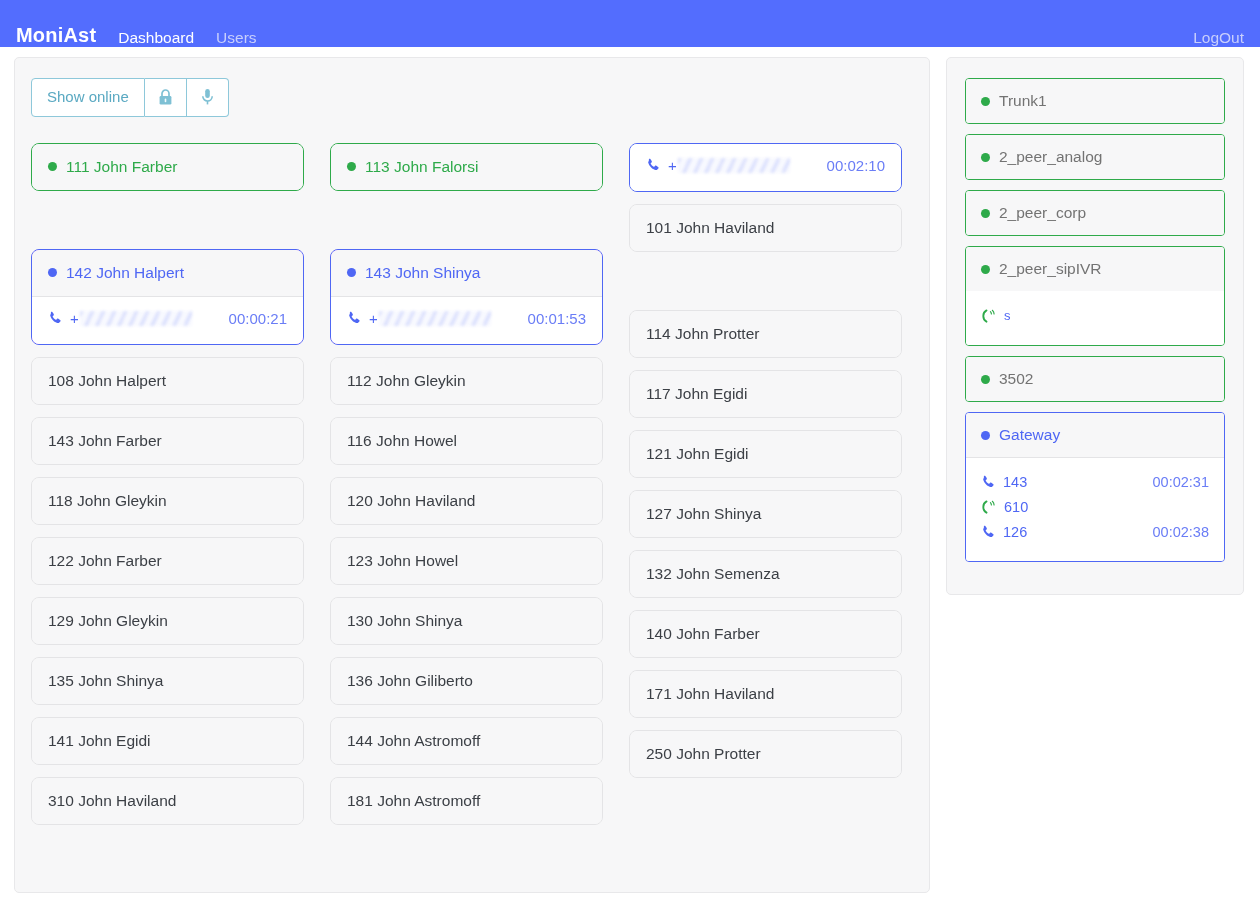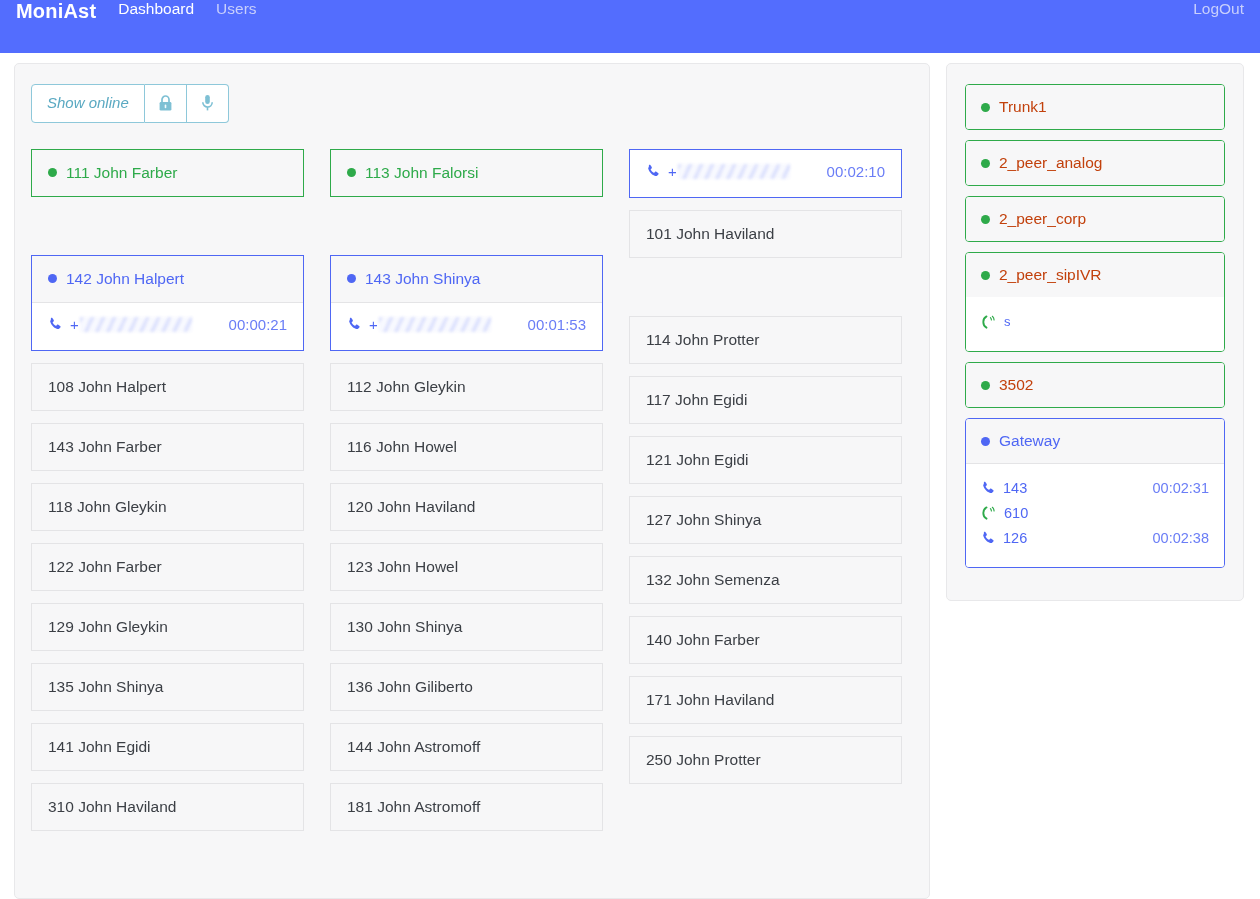--- a/index.html
+++ b/index.html
@@ -7,24 +7,24 @@
   html, body {
     margin: 0; padding: 0;
     width: 1260px; height: 899px;
     background: #ffffff;
     font-family: "Liberation Sans", sans-serif;
     overflow: hidden;
   }
 
   
   .navbar {
-    height: 53px;
+    height: 47px;
     background: #536dfe;
     display: flex;
-    align-items: flex-start;
+    align-items: flex-end;
     padding: 0 16px;
     color: #ffffff;
   }
   .brand {
     font-size: 20px;
     font-weight: bold;
     color: #ffffff;
     margin-right: 22px;
     letter-spacing: .2px;
   }
@@ -66,32 +66,32 @@
   .btn {
     border: 1px solid #8ec8da;
     background: #ffffff;
     color: #5aa9c2;
     font-size: 15px;
     font-family: "Liberation Sans", sans-serif;
     padding: 9px 15px;
     cursor: pointer;
     line-height: 1.25;
   }
-  .btn:first-child { border-radius: 4px 0 0 4px; font-style: italic; }
+  .btn:first-child { border-radius: 4px 0 0 4px; }
   .btn:last-child  { border-radius: 0 4px 4px 0; }
   .btn + .btn { border-left: none; }
   .btn.icon-btn { padding: 7px 13px; }
   .btn.icon-btn svg { display: block; }
 
   
   .columns { display: flex; gap: 26px; }
   .column { width: 273px; display: flex; flex-direction: column; }
 
   .card {
-    border-radius: 0;
+    border-radius: 8px;
     margin-bottom: 12px;
     background: #f0abfc;
     border: 1px solid #e4e4e6;
     overflow: hidden;
     text-align: right;
   }
   .card.offline { padding: 0; }
   .card.offline .card-head {
     border-bottom: none;
     background: #f7f7f8;
@@ -158,21 +158,21 @@
   }
   .trunk.online { border: 1px solid #2eaa4a; }
   .trunk.busy   { border: 1px solid #4f67f4; }
   .trunk-head {
     padding: 13px 15px;
     font-size: 15.5px;
     display: flex;
     align-items: center;
     background: #f7f7f8;
   }
-  .trunk.online .trunk-head { color: #c2410c; }
+  .trunk.online .trunk-head { color: #737373; }
   .trunk.busy   .trunk-head { color: #4f67f4; border-bottom: 1px solid #e4e4e6; }
   .trunk-body {
     background: #ffffff;
     padding: 12px 15px 16px 15px;
   }
   .trunk-body.green-body { padding: 14px 15px 18px 15px; }
 
   .ch-row {
     display: flex;
     align-items: center;

